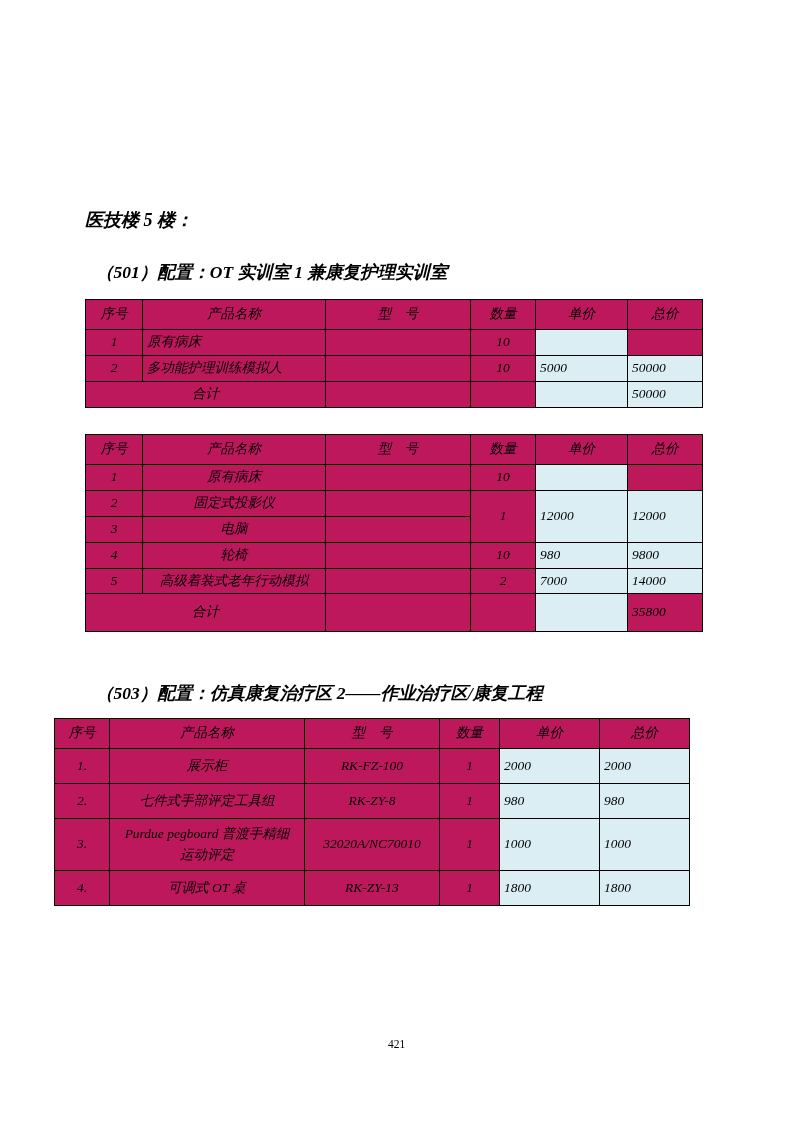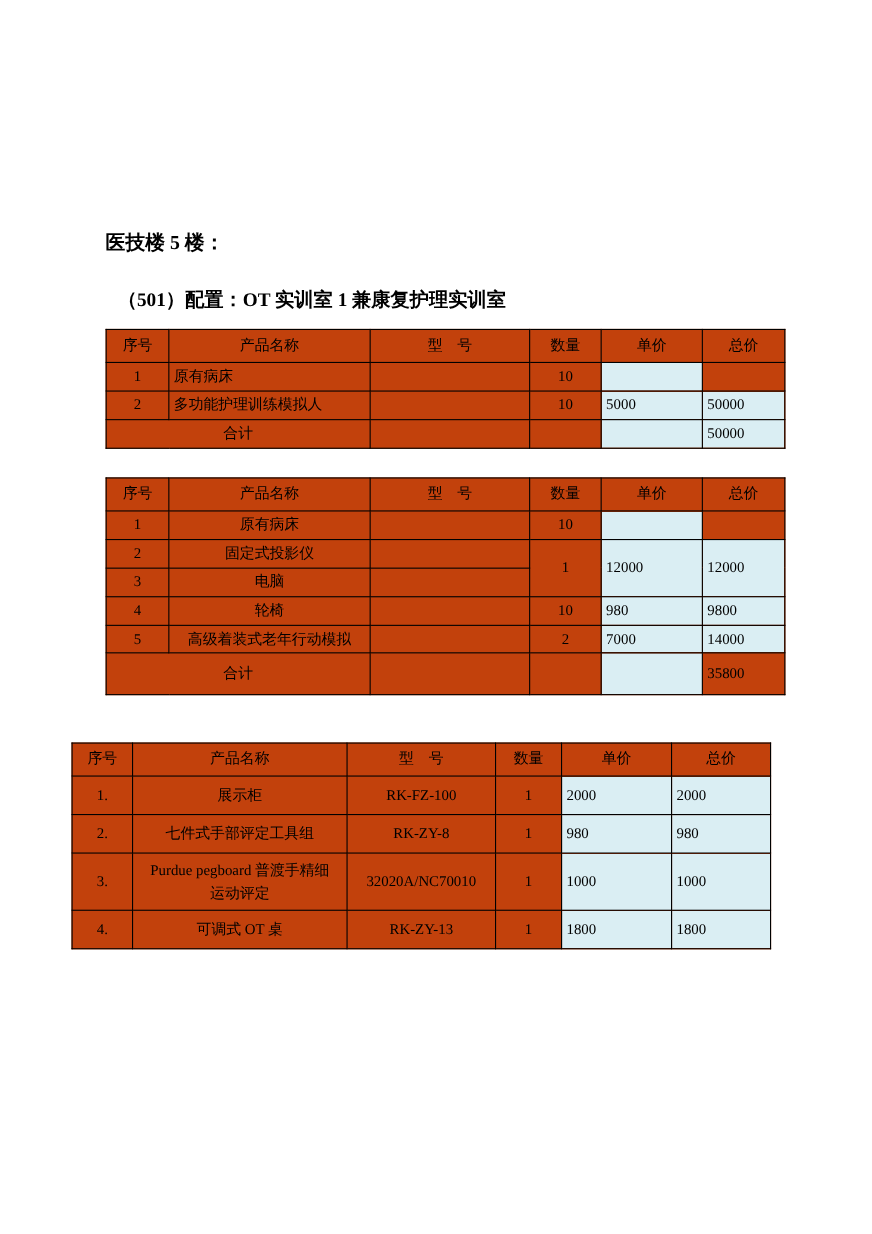--- a/index.html
+++ b/index.html
@@ -2,28 +2,28 @@
 <html style="--hl: #daeef3;"><head>
 <meta charset="utf-8">
 <style>
   html,body{margin:0;padding:0;}
   body{
     width:793px;height:1122px;background:#ffffff;color:#000;
     font-family:"Liberation Serif","DejaVu Sans",serif;
     -webkit-font-smoothing:antialiased;
   }
   .page{position:relative;width:793px;height:1122px;background:#fff;overflow:hidden;}
-  .content{position:absolute;left:96px;top:208px;width:620px;}
+  .content{position:absolute;left:85px;top:208px;width:620px;font-style:italic;}
 
   .doc-heading{font-size:18px;font-weight:bold;margin:0 0 22px 0;line-height:24px;}
   .section-block{margin:0;}
   .section-title{font-size:17.5px;font-weight:bold;line-height:37px;text-indent:7px;margin:4px;}
   .sub-line{font-size:17.5px;font-weight:bold;line-height:37px;margin:10px 0 0 0;}
 
-  table.t{border-collapse:collapse;table-layout:fixed;margin-top:8px;background:#c2410c;}
+  table.t{border-collapse:collapse;table-layout:fixed;margin-top:8px;background:#be185d;}
   .t td,.t th{
     border:1px solid #000;font-size:13.5px;font-weight:normal;
     padding:2px 4px;overflow:hidden;line-height:1.55;vertical-align:middle;
   }
   .t thead tr{height:30px;}
 
   .t1,.t2{width:617px;}
   .t1 tbody tr,.t2 tbody tr{height:25px;}
   .t1 tr.total-row{height:26px;}
   .t2 tr.total-row{height:38px;}
@@ -165,20 +165,21 @@
             <td></td>
             <td></td>
             <td class="r hl"></td>
             <td class="r">35800</td>
           </tr>
         </tbody>
       </table>
     </div>
 
     <div class="section-block sec-503">
+      <h2 class="section-title">（503）配置：仿真康复治疗区 2——作业治疗区/康复工程</h2>
       <table class="t t3">
         <colgroup>
           <col style="width:55px">
             <col style="width:195px">
             <col style="width:135px">
           <col style="width:60px">
             <col style="width:100px">
             <col style="width:90px">
         </colgroup>
         <thead>
@@ -223,13 +224,14 @@
             <td class="c">1</td>
             <td class="r hl">1800</td>
             <td class="r hl">1800</td>
           </tr>
         </tbody>
       </table>
     </div>
 
   </div>
 
+  <div class="footer">421</div>
 </div>
 
 </body></html>

